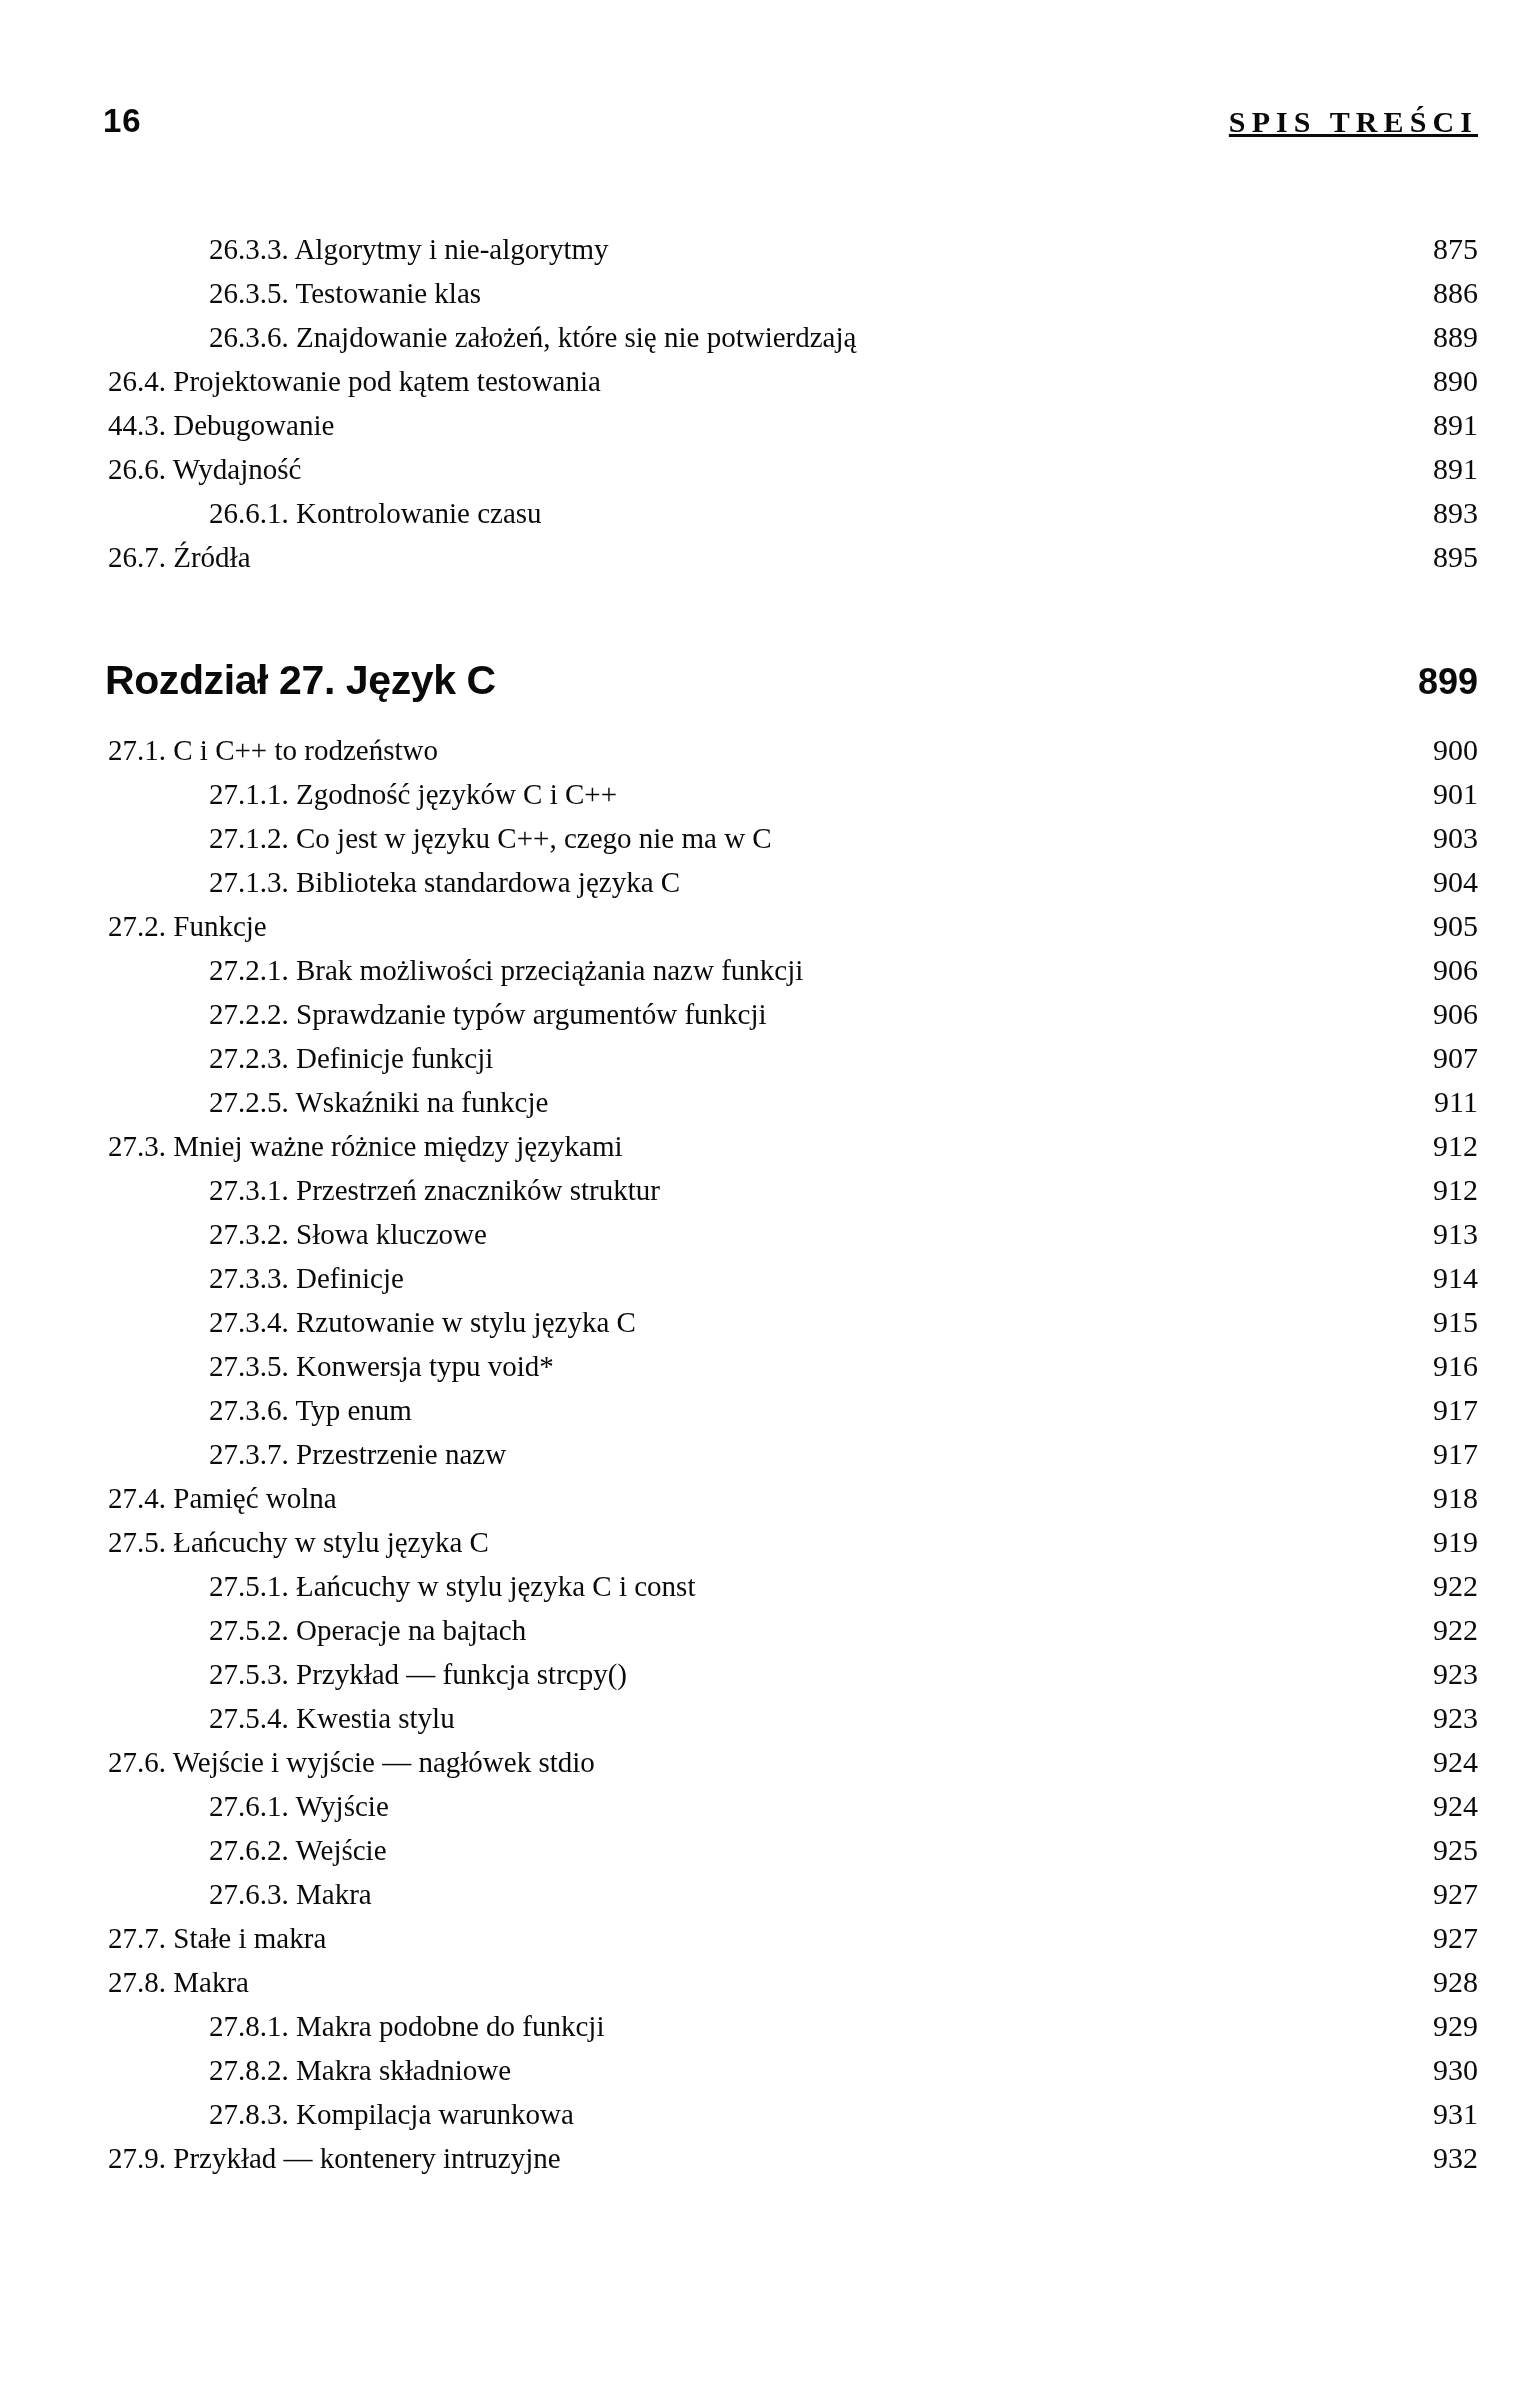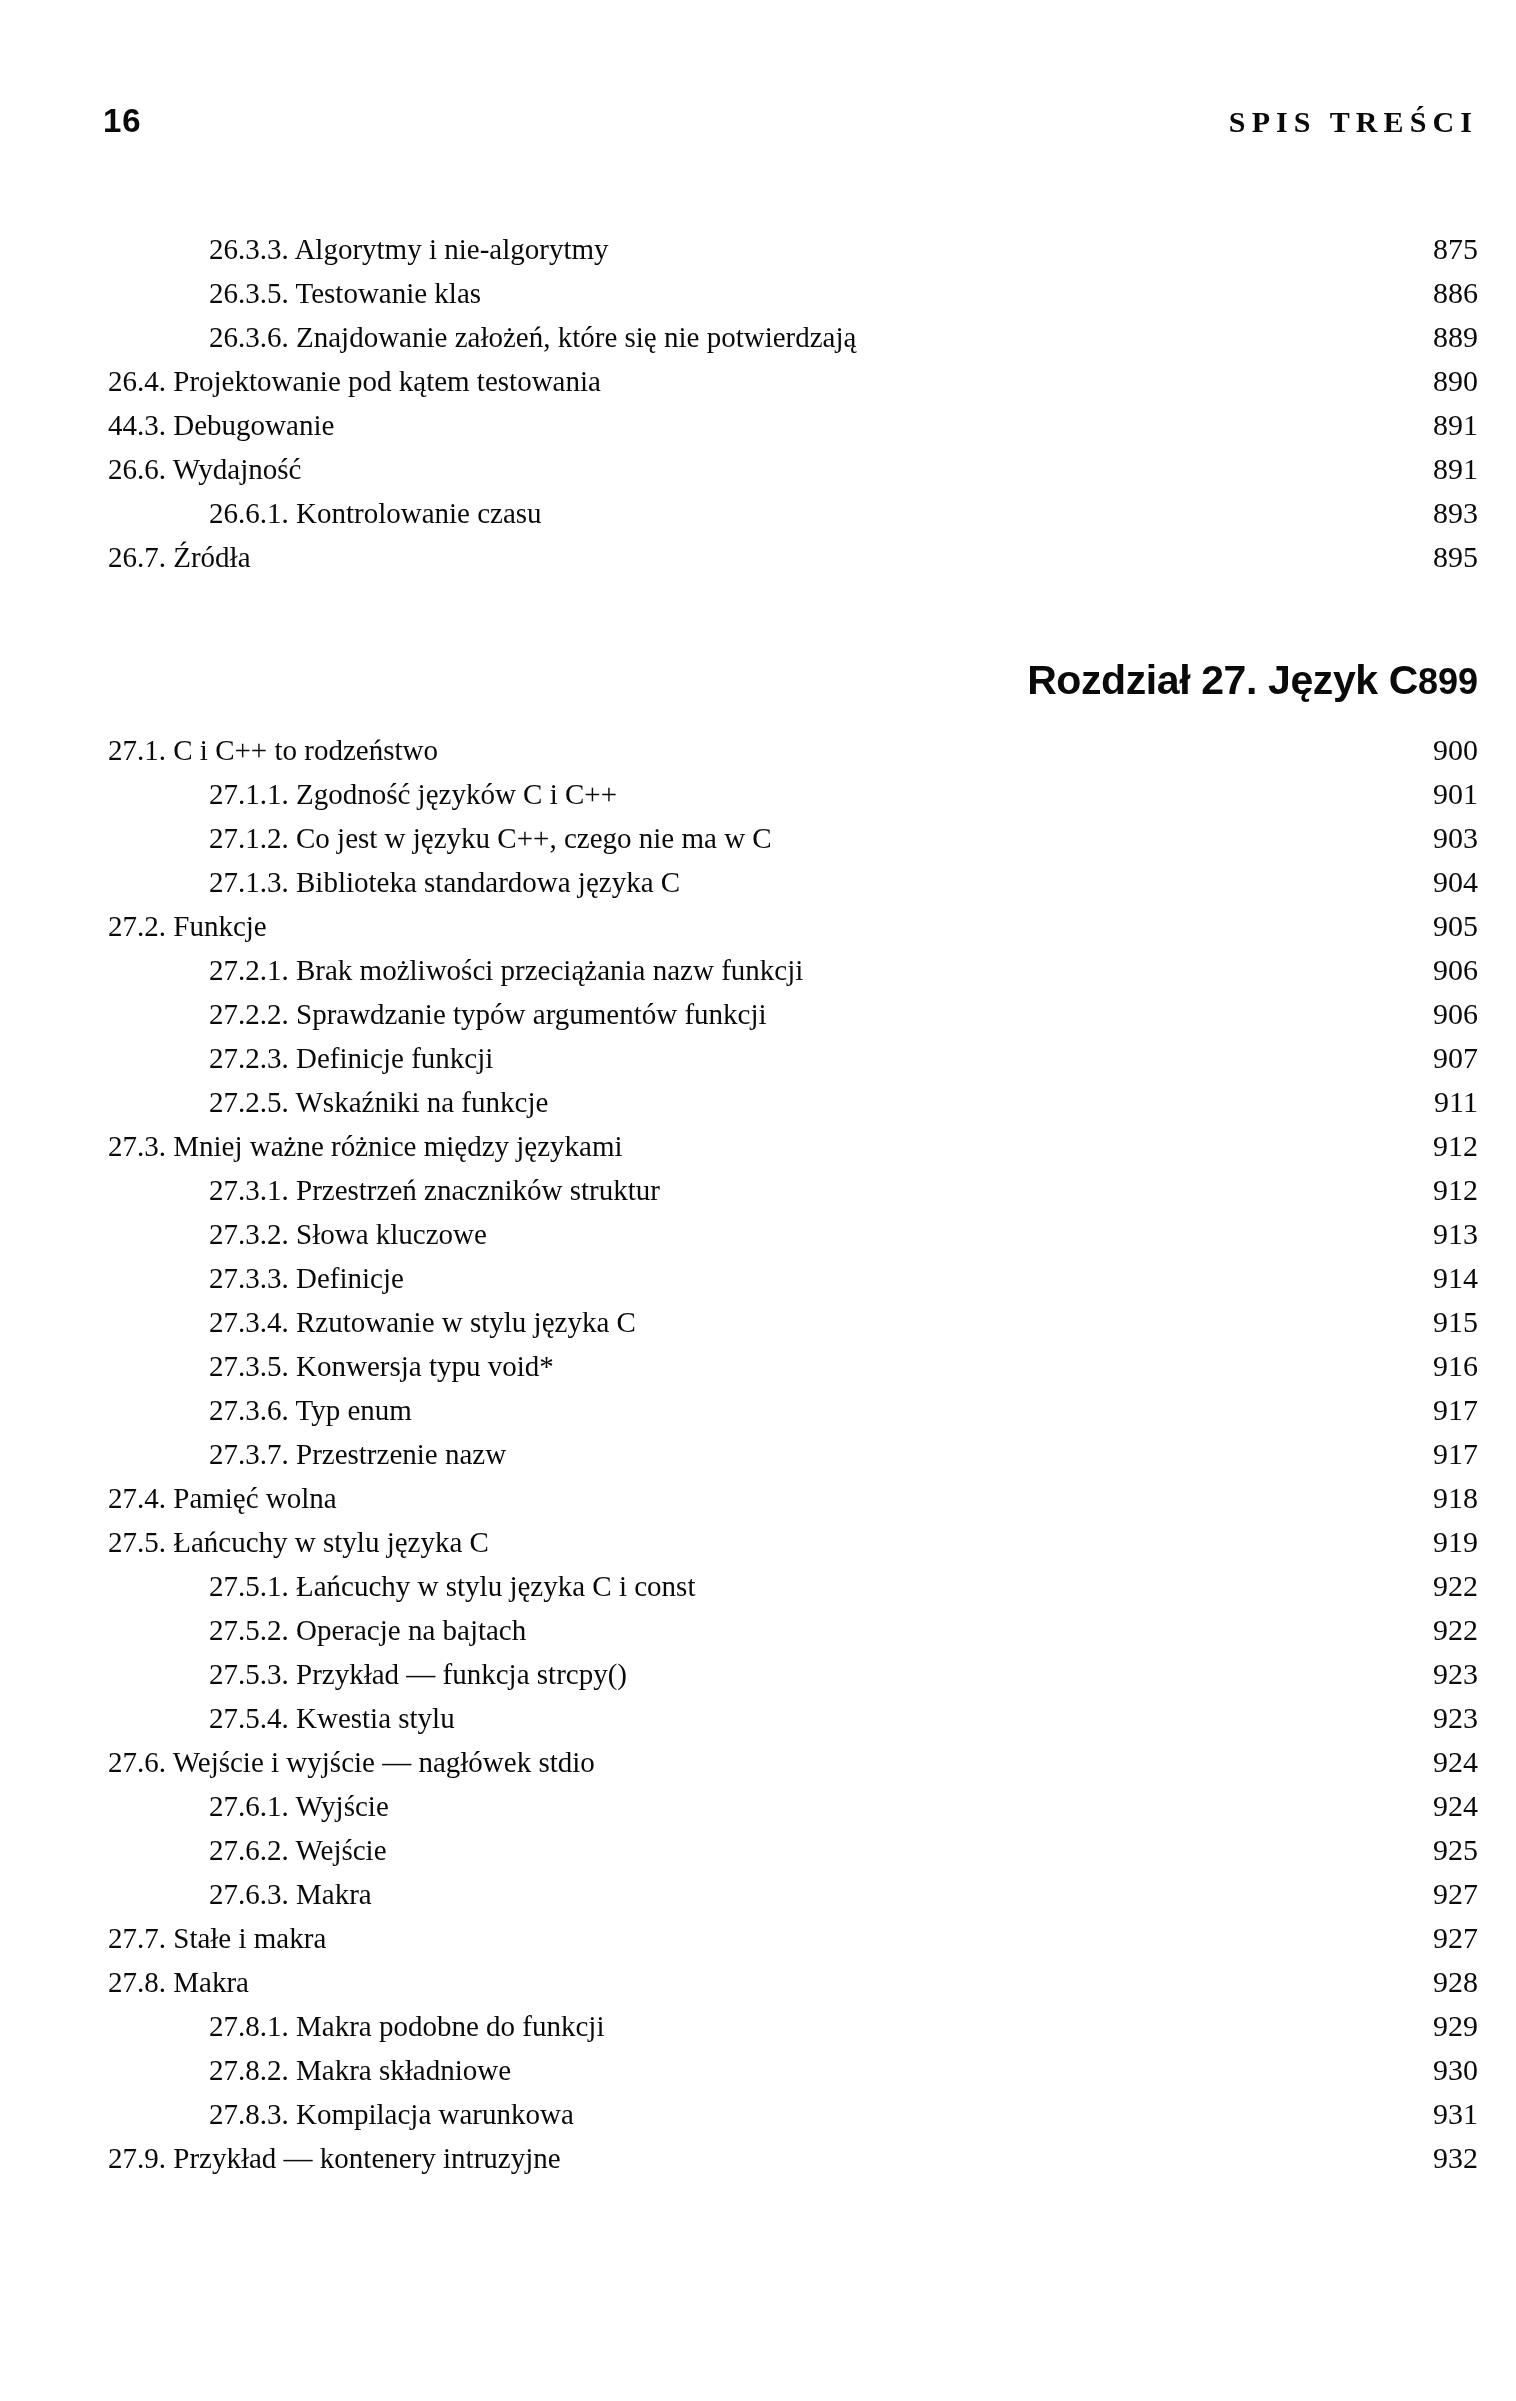--- a/index.html
+++ b/index.html
@@ -33,20 +33,21 @@
     font-weight: 700;
     font-size: 33px;
     letter-spacing: 0.9px;
     margin-top: 32px;
   }
   .running-head {
     font-family: "Liberation Serif", serif;
     font-weight: 700;
     font-size: 30px;
     letter-spacing: 6.1px;
+    text-decoration: underline;
   }
   
   .toc-list { width: 100%; }
   #list-ch26 { margin-top: 87px; }
   #list-ch27 { margin-top: 24.4px; }
   .row {
     display: flex;
     align-items: baseline;
     line-height: 44px;
     font-size: 29px;
@@ -59,21 +60,21 @@
   .row .p {
     flex: 0 0 auto;
     font-size: 30px;
     text-align: right;
   }
   .lvl1 { padding-left: 108px; align-items: flex-end; }
   .lvl2 { padding-left: 185px; margin-left: 24px; }
   
   .chapter-row {
     display: flex;
-    justify-content: flex-end;
+    justify-content: space-between;
     align-items: baseline;
     padding-left: 105px;
     margin-top: 78px;
     font-family: "Liberation Sans", sans-serif;
     font-weight: 700;
   }
   .chapter-title {
     font-size: 41px;
     letter-spacing: -0.4px;
   }

